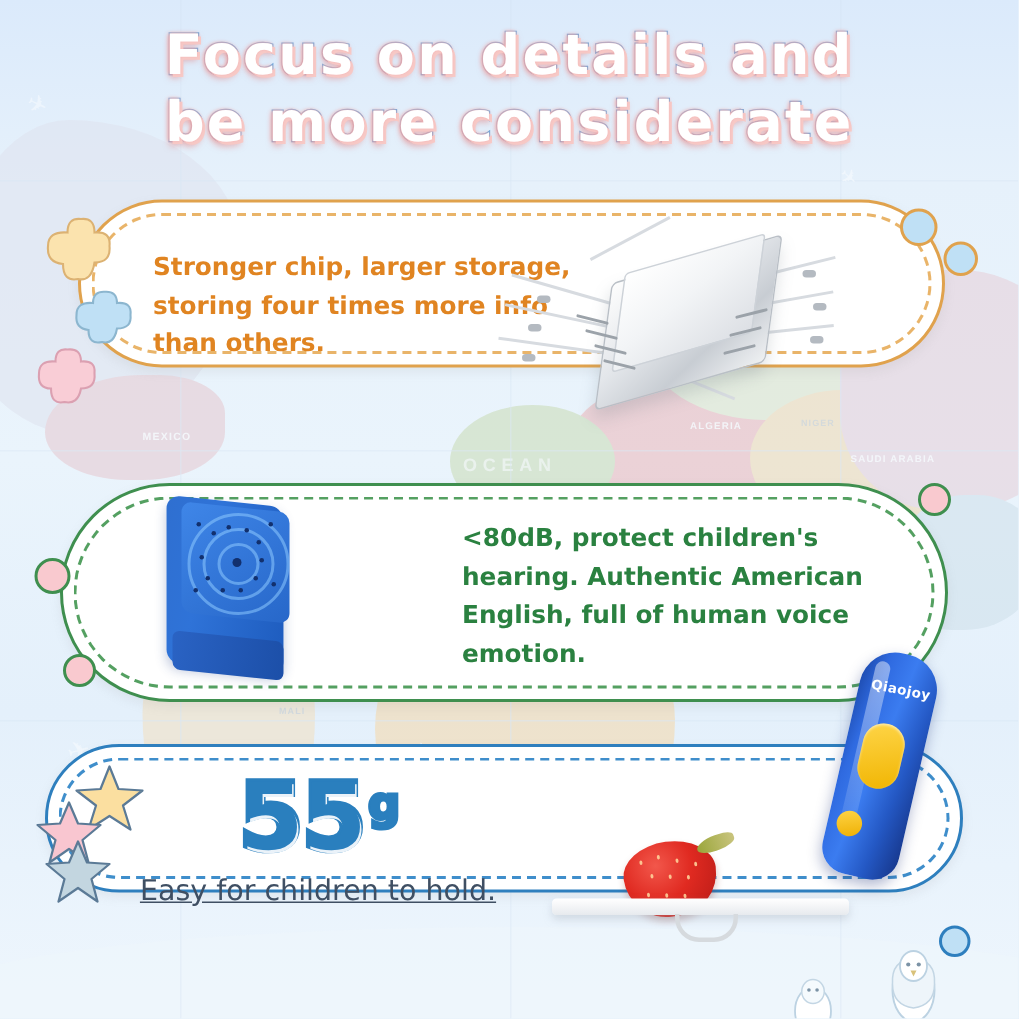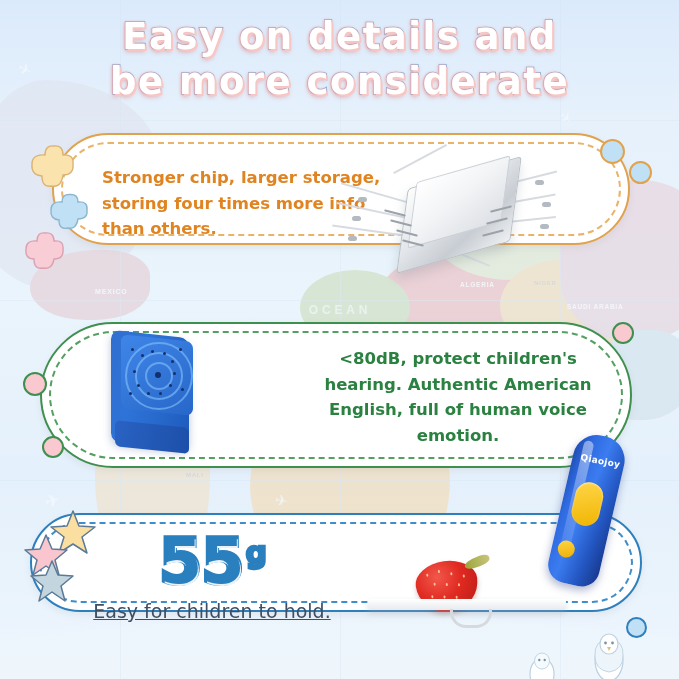--- a/index.html
+++ b/index.html
@@ -70,29 +70,28 @@
   #card1 .card-inner-dash{
     left:7px;top:7px;right:7px;bottom:7px;
     border:2px dashed #e9b469;border-radius:67px/67px;
   }
   
   #card2{
     left:40px;top:322px;width:592px;height:146px;
     border-radius:73px/73px;
     border:2px solid #3f8f4f;
     box-shadow:0 3px 7px rgba(150,150,150,.14);
-    text-align:center;
   }
   #card2 .card-inner-dash{
     left:7px;top:7px;right:7px;bottom:7px;
     border:2px dashed #54a061;border-radius:66px/66px;
   }
   
   #card3{
-    left:30px;top:513px;width:612px;height:99px;
+    left:30px;top:496px;width:612px;height:99px;
     border-radius:68px/68px;
     border:2px solid #2e7fbe;
     box-shadow:0 3px 7px rgba(150,150,150,.14);
   }
   #card3 .card-inner-dash{
     left:7px;top:7px;right:7px;bottom:7px;
     border:2px dashed #3f8ecb;border-radius:61px/61px;
   }
 
   .card-text{
@@ -284,21 +283,21 @@
     <path d="M19 21 L23 21 L21 25Z" fill="#d9c27a"></path>
   </svg>
   <svg class="penguin" style="left:524px;top:648px;" width="36" height="42" viewBox="0 0 36 42">
     <ellipse cx="18" cy="26" rx="12" ry="16" fill="#ffffff" stroke="#bcd2e2" stroke-width="1.2"></ellipse>
     <ellipse cx="18" cy="13" rx="7.5" ry="8" fill="#f5fafd" stroke="#c3d6e4" stroke-width="1"></ellipse>
     <circle cx="15.3" cy="12" r="1.2" fill="#7c93a6"></circle>
       <circle cx="20.7" cy="12" r="1.2" fill="#7c93a6"></circle>
   </svg>
 
   <div class="title-wrap">
-    <div class="title-line">Easy on details and</div>
+    <div class="title-line">Focus on details and</div>
     <div class="title-line">be more considerate</div>
   </div>
 
   <div class="card" id="card1">
     <div class="card-inner-dash"></div>
     <div class="card-text" id="text1">Stronger chip, larger storage,
 storing four times more info
 than others.</div>
   </div>
 

